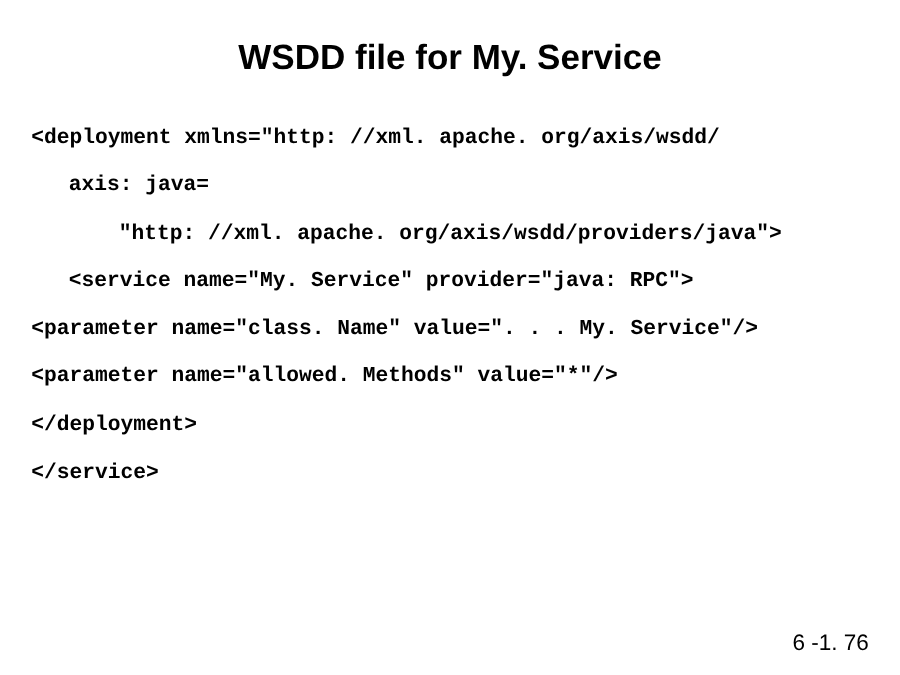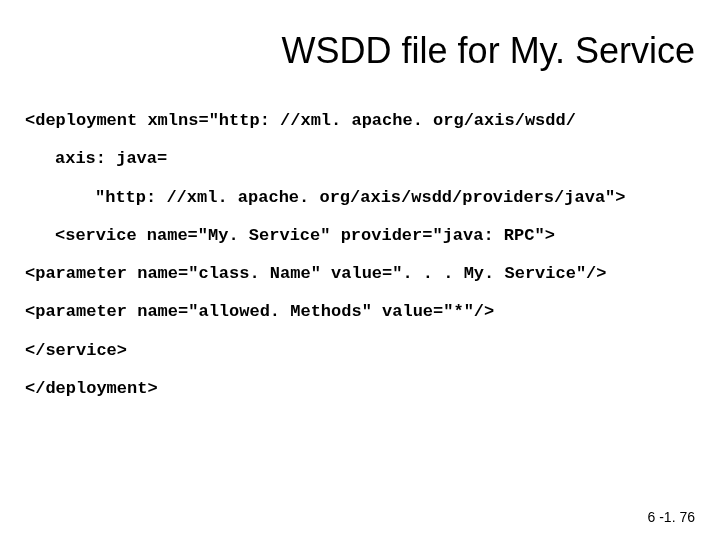--- a/index.html
+++ b/index.html
@@ -15,23 +15,23 @@
       position: relative;
       overflow: hidden;
     }
     .slide {
       width: 100%;
       height: 100%;
       padding: 30px 25px 20px 25px;
       position: relative;
     }
     .title {
-      font-size: 36px;
-      font-weight: normal;
-      text-align: right;
+      font-size: 28px;
+      font-weight: bold;
+      text-align: center;
       color: #000000;
       margin-bottom: 30px;
       font-family: Arial, sans-serif;
     }
     .code-block {
       font-family: "Courier New", Courier, monospace;
       font-size: 17px;
       font-weight: bold;
       color: #000000;
       line-height: 2.25;
@@ -42,37 +42,37 @@
     .indent-1 {
       padding-left: 30px;
     }
     .indent-2 {
       padding-left: 70px;
     }
     .page-number {
       position: absolute;
       bottom: 15px;
       right: 25px;
-      font-size: 14px;
+      font-size: 18px;
       color: #000000;
       font-family: Arial, sans-serif;
       padding-left: 48px;
     }
   </style>
 </head>
 <body>
 
 <div class="slide">
   <h1 class="title">WSDD file for My. Service</h1>
 
   <div class="code-block">
     <div class="code-line">&lt;deployment xmlns="http: //xml. apache. org/axis/wsdd/</div>
     <div class="code-line indent-1">axis: java=</div>
     <div class="code-line indent-2">"http: //xml. apache. org/axis/wsdd/providers/java"&gt;</div>
     <div class="code-line indent-1">&lt;service name="My. Service" provider="java: RPC"&gt;</div>
     <div class="code-line">&lt;parameter name="class. Name" value=". . . My. Service"/&gt;</div>
     <div class="code-line">&lt;parameter name="allowed. Methods" value="*"/&gt;</div>
+    <div class="code-line">&lt;/deployment&gt;</div>
     <div class="code-line">&lt;/service&gt;</div>
-    <div class="code-line">&lt;/deployment&gt;</div>
   </div>
 
   <div class="page-number">6 -1. 76</div>
 </div>
 
 </body></html>

